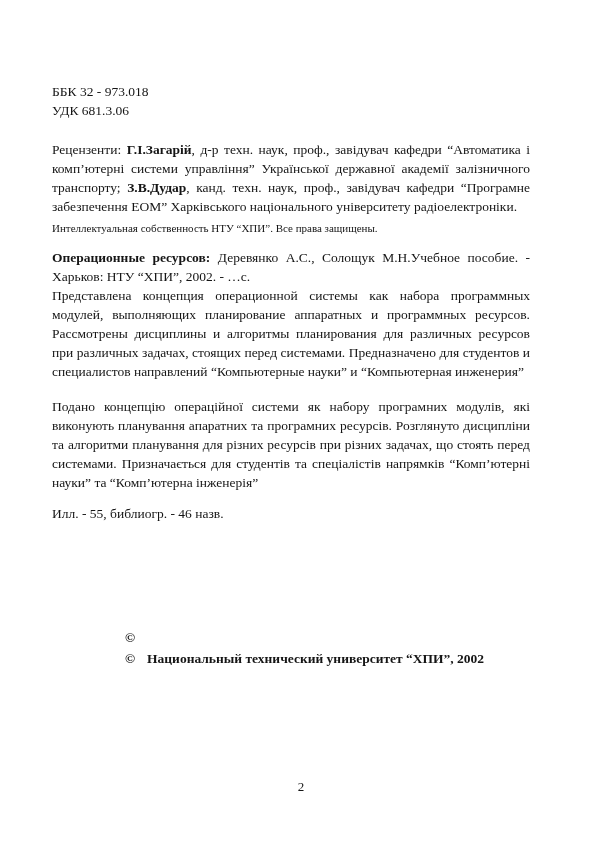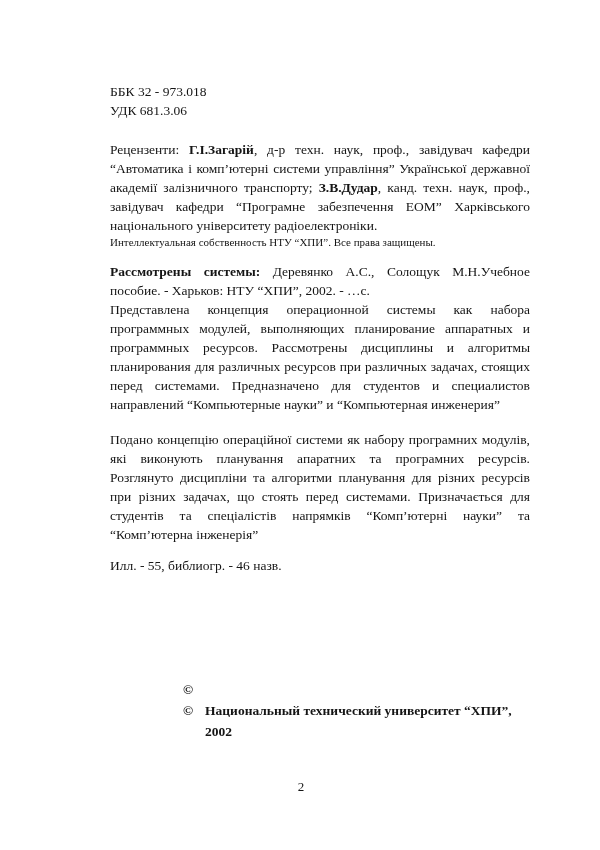--- a/index.html
+++ b/index.html
@@ -5,34 +5,35 @@
   html, body {
     margin: 0;
     padding: 0;
     background: #ffffff;
   }
   .page {
     position: relative;
     width: 600px;
     height: 850px;
     box-sizing: border-box;
-    padding: 82px 70px 0 110px;
+    padding: 82px 70px 0 52px;
     background: #ffffff;
     font-family: "Liberation Serif", serif;
     font-size: 13.5px;
     line-height: 19px;
     color: #151515;
     overflow: hidden;
   }
   p { margin: 0; }
   .jpara { text-align: justify; }
   .b { font-weight: bold; }
   .codes div { line-height: 19px; }
   .reviewers { margin-top: 20px; }
   .small-notice {
+    margin-top: 5px;
     font-size: 11px;
     line-height: 15px;
   }
   .head { margin-top: 12px; }
   .isbn {
     margin-top: 6px;
     font-weight: bold;
   }
   .ua { margin-top: 16px; }
   .stats { margin-top: 12px; }
@@ -66,21 +67,21 @@
 
   <div class="codes">
     <div>ББК 32 - 973.018</div>
     <div>УДК 681.3.06</div>
   </div>
 
   <p class="jpara reviewers"><span>Рецензенти: </span><span class="b">Г.І.Загарій</span><span>, д-р техн. наук, проф., завідувач кафедри “Автоматика і комп’ютерні системи управління” Української державної академії залізничного транспорту; </span><span class="b">З.В.Дудар</span><span>, канд. техн. наук, проф., завідувач кафедри “Програмне забезпечення ЕОМ” Харківського національного університету радіоелектроніки.</span></p>
 
   <p class="small-notice">Интеллектуальная собственность НТУ “ХПИ”. Все права защищены.</p>
 
-  <p class="jpara head"><span class="b">Рассмотрены системы:</span><span> Деревянко А.С., Солощук М.Н.Учебное пособие. - Харьков: НТУ “ХПИ”, 2002. - …с.</span></p>
+  <p class="jpara head"><span class="b">Операционные ресурсов:</span><span> Деревянко А.С., Солощук М.Н.Учебное пособие. - Харьков: НТУ “ХПИ”, 2002. - …с.</span></p>
 
   <p class="jpara">Представлена концепция операционной системы как набора программных модулей, выполняющих планирование аппаратных и программных ресурсов. Рассмотрены дисциплины и алгоритмы планирования для различных ресурсов при различных задачах, стоящих перед системами. Предназначено для студентов и специалистов направлений “Компьютерные науки” и “Компьютерная инженерия”</p>
 
 
   <p class="jpara ua">Подано концепцію операційної системи як набору програмних модулів, які виконують планування апаратних та програмних ресурсів. Розглянуто дисципліни та алгоритми планування для різних ресурсів при різних задачах, що стоять перед системами. Призначається для студентів та спеціалістів напрямків “Комп’ютерні науки” та “Комп’ютерна інженерія”</p>
 
   <p class="stats">Илл. - 55, библиогр. - 46 назв.</p>
 
   <div class="copyright">
     <div class="cline">

